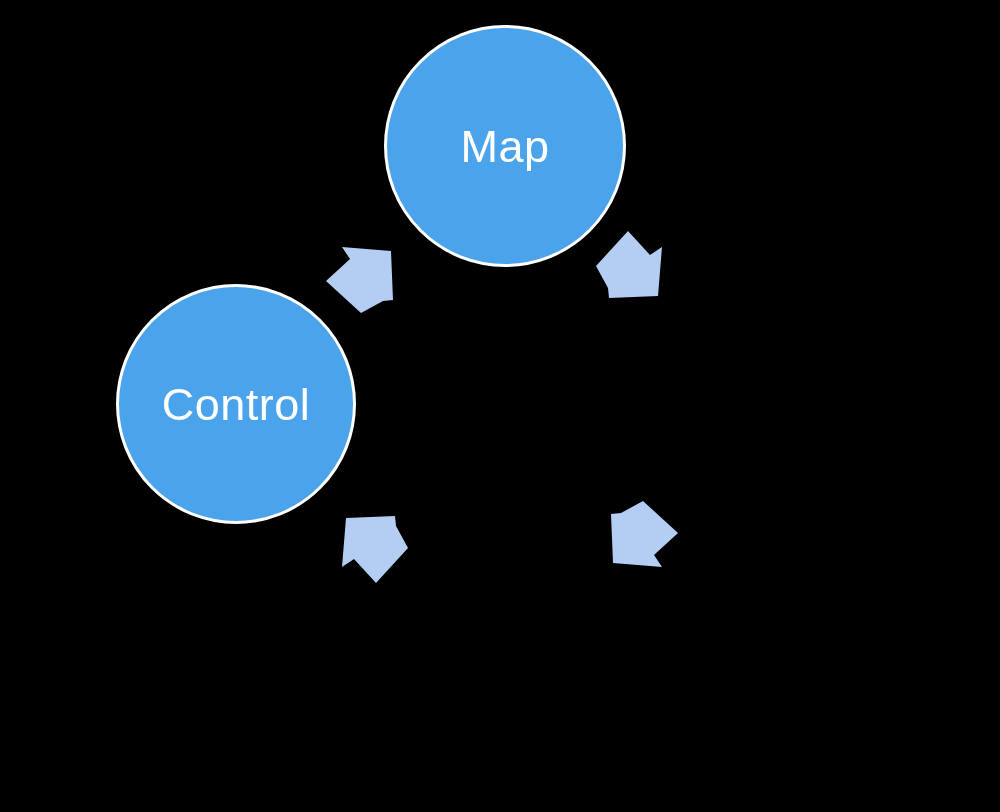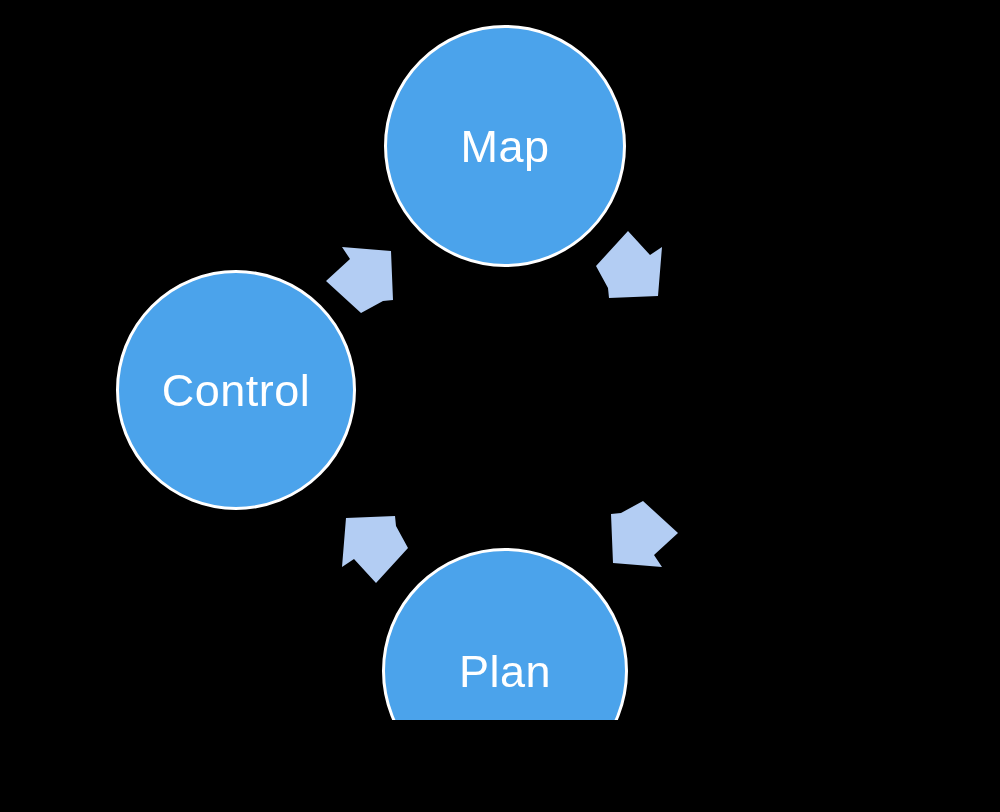--- a/index.html
+++ b/index.html
@@ -52,41 +52,38 @@
   .node-label {
     color: var(--node-label);
     font-size: 45px;
     line-height: 1;
     white-space: nowrap;
     letter-spacing: 0.5px;
   }
   .node--map     { left: 384px; top:  25px; width: 242px; height: 242px; }
   .node--assess  { left: 634px; top: 275px; width: 260px; height: 260px; }
   .node--plan    { left: 382px; top: 548px; width: 246px; height: 246px; }
-  .node--control { left: 116px; top: 270px; width: 240px; height: 240px; }
+  .node--control { left: 116px; top: 284px; width: 240px; height: 240px; }
 </style>
 </head>
 <body>
 
 <div class="stage">
 
   <svg class="arrows-layer" viewBox="0 0 1000 812" xmlns="http://www.w3.org/2000/svg">
 
     <polygon class="arrow-shape" points="628,231 650,255 662,247 658,296 609,298 608,288 596,266"></polygon>
     <polygon class="arrow-shape" points="678,533 654,555 662,567 613,563 611,514 621,513 643,501"></polygon>
     <polygon class="arrow-shape" points="376,583 354,559 342,567 346,518 395,516 396,526 408,548"></polygon>
     <polygon class="arrow-shape" points="326,281 350,259 342,247 391,251 393,300 383,301 361,313"></polygon>
   </svg>
 
   <div class="node node--map">
     <span class="node-label">Map</span>
   </div>
 
 
-  <div class="node node--plan">
-    <span class="node-label">Plan</span>
-  </div>
 
   <div class="node node--control">
     <span class="node-label">Control</span>
   </div>
 
 </div>
 
 </body></html>

